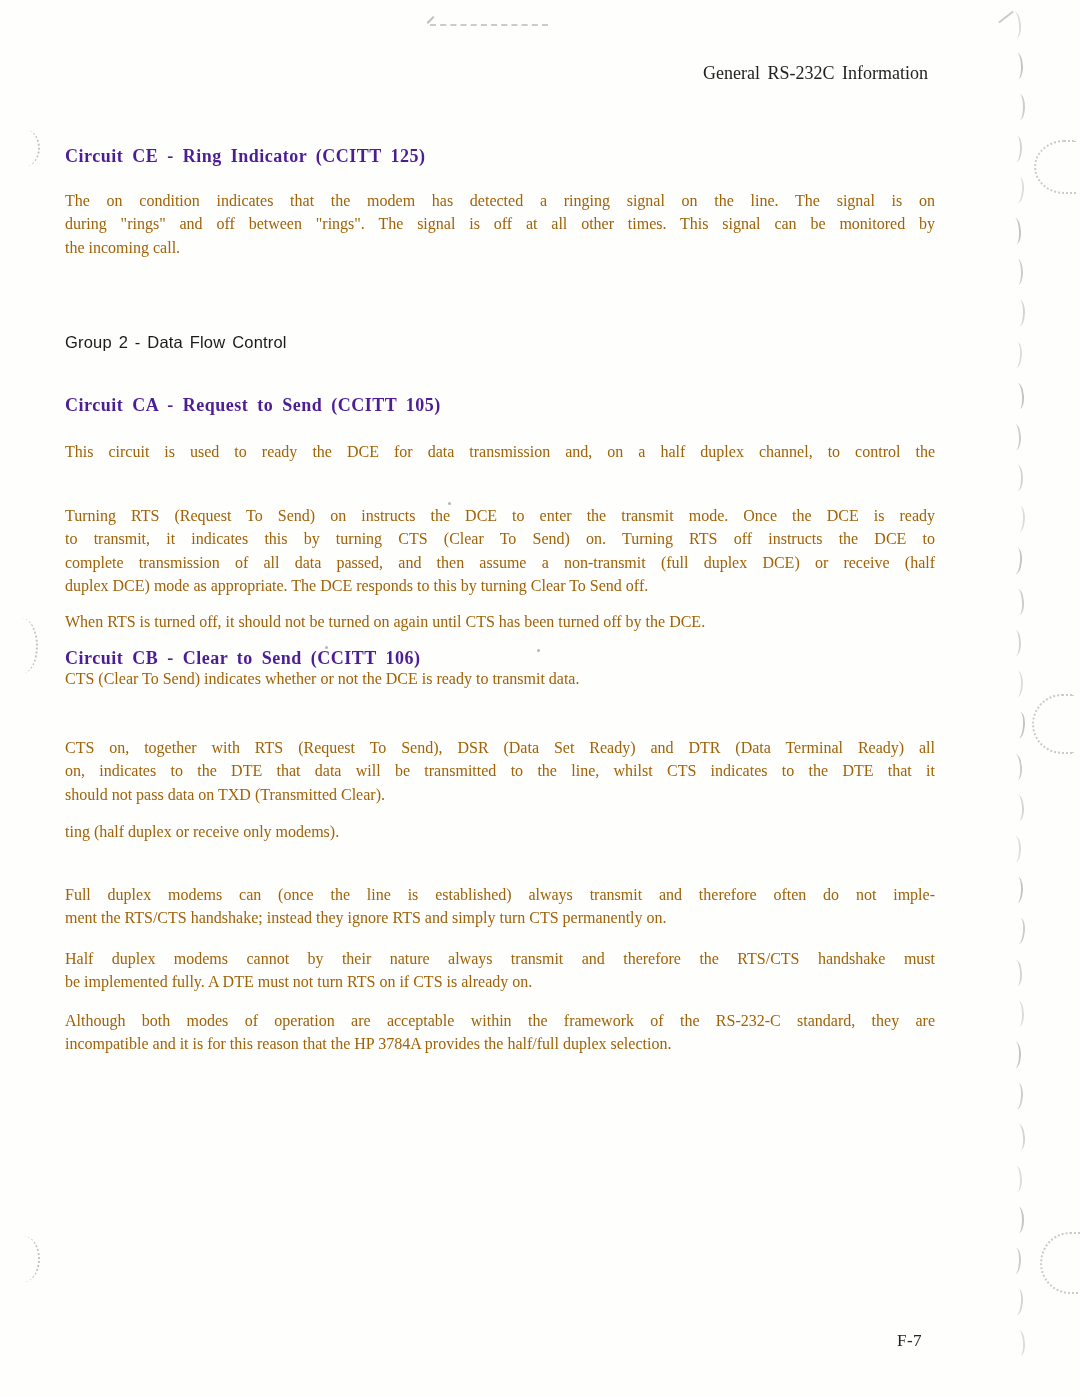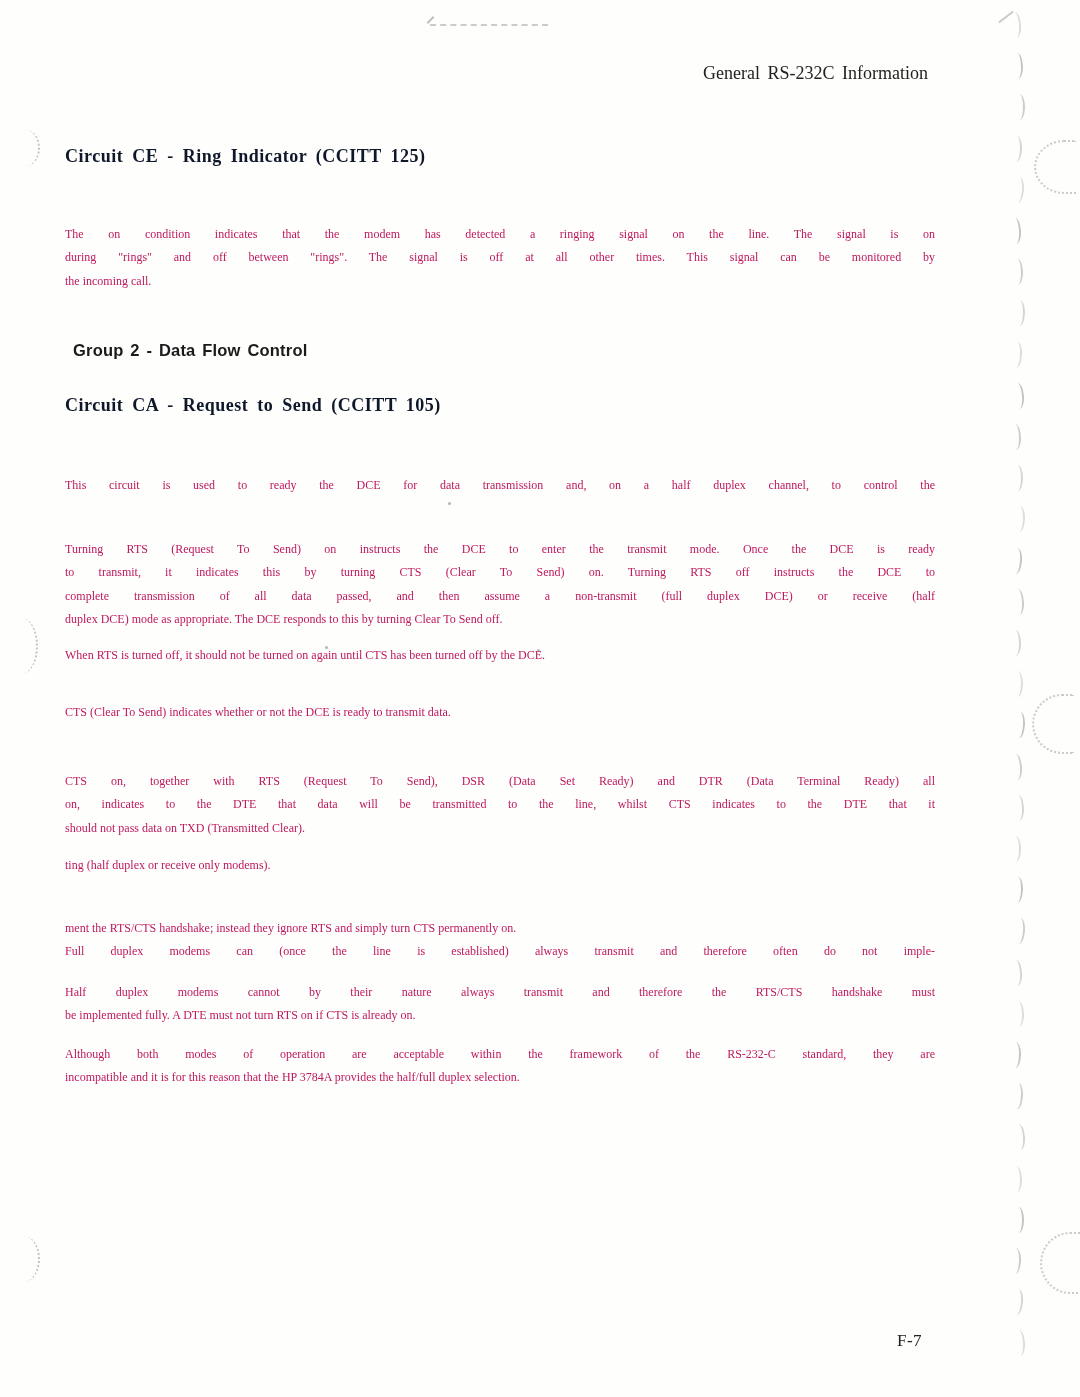--- a/index.html
+++ b/index.html
@@ -12,32 +12,32 @@
     font-family:"Liberation Serif","DejaVu Serif",serif;
     color:#1e1e1e;
   }
   .running-header{
     position:absolute;left:65px;top:63px;width:863px;
     text-align:right;font-size:18px;word-spacing:3px;color:#222;
   }
   .h-serif{
     position:absolute;left:65px;margin:0;
     font-family:"Liberation Serif","DejaVu Serif",serif;
-    font-weight:bold;font-size:18px;color:#0f172a;
+    font-weight:bold;font-size:18px;color:#4c1d95;
     letter-spacing:0.5px;word-spacing:4px;text-align:center;
   }
   .h-sans{
-    position:absolute;left:65px;margin:8px;
+    position:absolute;left:65px;margin:0;
     font-family:"Liberation Sans","DejaVu Sans",sans-serif;
-    font-weight:bold;font-size:16.5px;color:#1a1a1a;
+    font-weight:normal;font-size:16.5px;color:#1a1a1a;
     letter-spacing:0.2px;word-spacing:2px;
   }
   .para{
     position:absolute;left:65px;width:870px;
-    font-size:12px;line-height:23.4px;color:#be185d;margin-top:34px;
+    font-size:16px;line-height:23.4px;color:#a16207;
   }
   .para .line{text-align:justify;text-align-last:justify;}
   .para .line.last{text-align-last:left;}
   .page-number{
     position:absolute;left:897px;top:1331px;
     font-size:17px;color:#222;letter-spacing:0.5px;
   }
   
   .rmark{
     position:absolute;display:block;
@@ -104,34 +104,35 @@
   <div class="para" style="top:504px">
       <div class="line">Turning RTS (Request To Send) on instructs the DCE to enter the transmit mode.  Once the DCE is ready</div>
       <div class="line">to transmit, it indicates this by turning CTS (Clear To Send) on.  Turning RTS off instructs the DCE to</div>
       <div class="line">complete transmission of all data passed, and then assume a non-transmit (full duplex DCE) or receive (half</div>
       <div class="line last">duplex DCE) mode as appropriate.  The DCE responds to this by turning Clear To Send off.</div>
     </div>
   <div class="para" style="top:610px">
       <div class="line last">When RTS is turned off, it should not be turned on again until CTS has been turned off by the DCE.</div>
     </div>
 
+  <h2 class="h-serif" style="top:648px">Circuit CB - Clear to Send (CCITT 106)</h2>
   <div class="para" style="top:667px">
       <div class="line last">CTS (Clear To Send) indicates whether or not the DCE is ready to transmit data.</div>
     </div>
   <div class="para" style="top:736px">
       <div class="line">CTS on, together with RTS (Request To Send), DSR (Data Set Ready) and DTR (Data Terminal Ready) all</div>
       <div class="line">on, indicates to the DTE that data will be transmitted to the line, whilst CTS indicates to the DTE that it</div>
       <div class="line last">should not pass data on TXD (Transmitted Clear).</div>
     </div>
   <div class="para" style="top:820px">
       <div class="line last">ting (half duplex or receive only modems).</div>
     </div>
   <div class="para" style="top:883px">
+      <div class="line">Full duplex modems can (once the line is established) always transmit and therefore often do not imple-</div>
       <div class="line last">ment the RTS/CTS handshake; instead they ignore RTS and simply turn CTS permanently on.</div>
-      <div class="line">Full duplex modems can (once the line is established) always transmit and therefore often do not imple-</div>
     </div>
   <div class="para" style="top:947px">
       <div class="line">Half duplex modems cannot by their nature always transmit and therefore the RTS/CTS handshake must</div>
       <div class="line last">be implemented fully.  A DTE must not turn RTS on if CTS is already on.</div>
     </div>
   <div class="para" style="top:1009px">
       <div class="line">Although both modes of operation are acceptable within the framework of the RS-232-C standard, they are</div>
       <div class="line last">incompatible and it is for this reason that the HP 3784A provides the half/full duplex selection.</div>
     </div>
 

